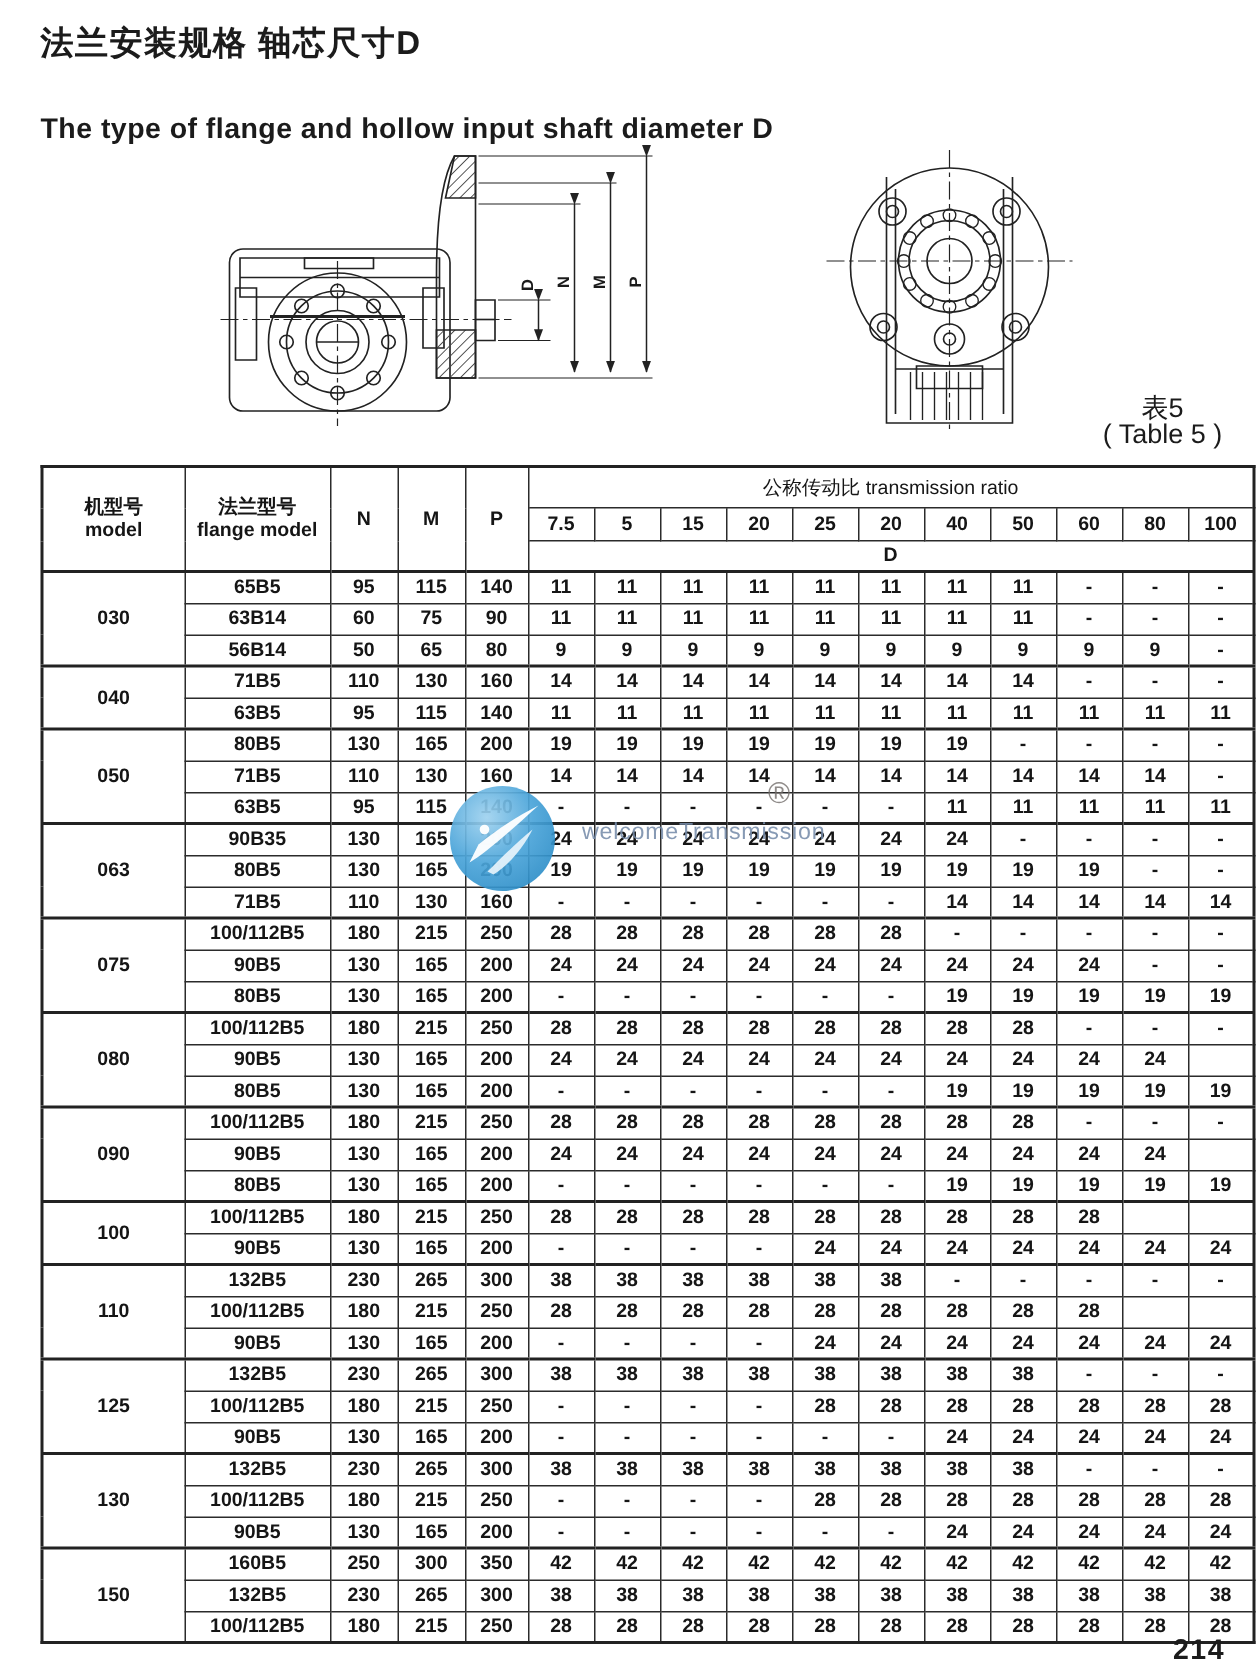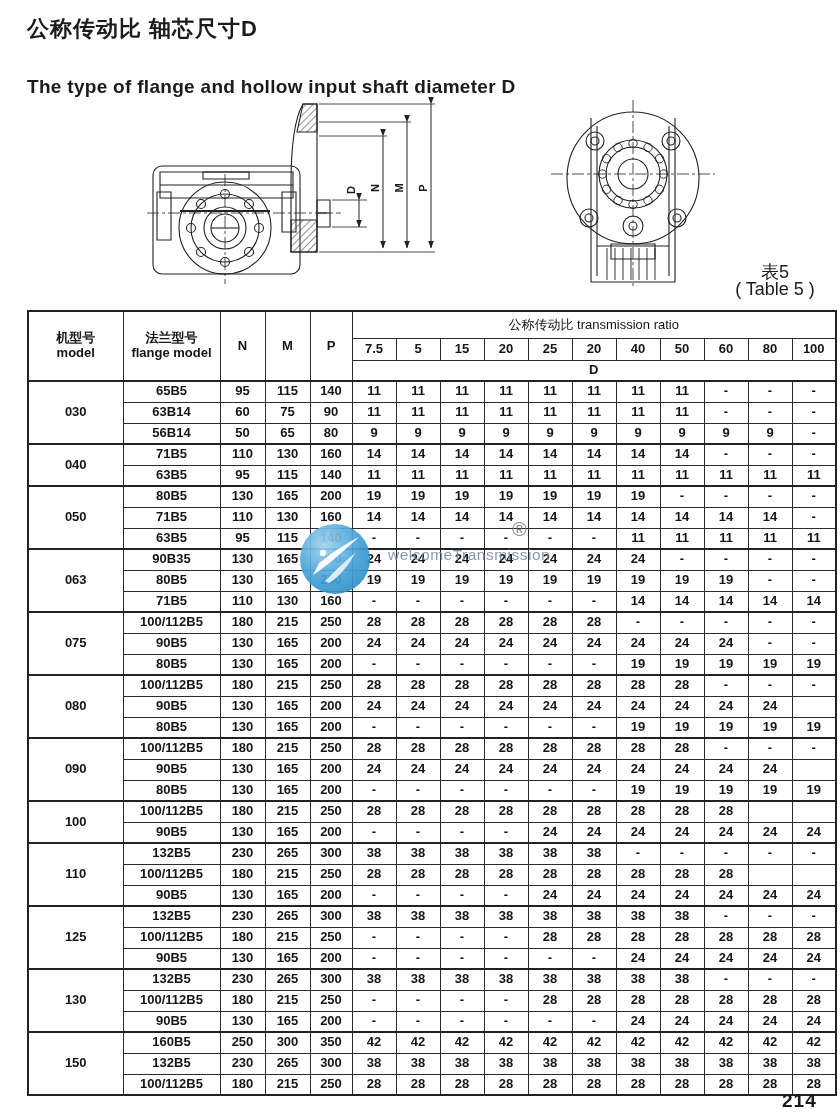--- a/index.html
+++ b/index.html
@@ -38,21 +38,21 @@
             letter-spacing:3px;color:rgba(98,92,90,0.82);font-family:"DejaVu Sans",sans-serif;}
   .wm-reg{position:absolute;left:512px;top:518px;font-size:20px;color:rgba(115,110,108,0.8);font-weight:normal;}
   .wm-sub{position:absolute;left:388px;top:546px;font-size:15.5px;letter-spacing:0.5px;
           color:rgba(118,140,170,0.88);font-weight:500;}
 
   .page-number{position:absolute;left:782px;top:1090px;font-size:19px;font-weight:bold;letter-spacing:1px;}
 </style>
 </head>
 <body>
 
-<div class="title-zh">公称传动比 轴芯尺寸D</div>
+<div class="title-zh">法兰安装规格 轴芯尺寸D</div>
 <div class="title-en">The type of flange and hollow input shaft diameter D</div>
 
 <svg id="left-drawing" class="drawing dwg" width="300" height="200" viewBox="0 0 300 200">
   <defs>
     <marker id="arr" markerWidth="9" markerHeight="8" refX="7.5" refY="4" orient="auto">
       <polygon points="0,1 8,4 0,7" fill="#222"></polygon>
     </marker>
     <pattern id="hatch" width="5" height="5" patternTransform="rotate(45)" patternUnits="userSpaceOnUse">
       <line x1="0" y1="0" x2="0" y2="5" stroke="#444" stroke-width="1.2"></line>
     </pattern>

